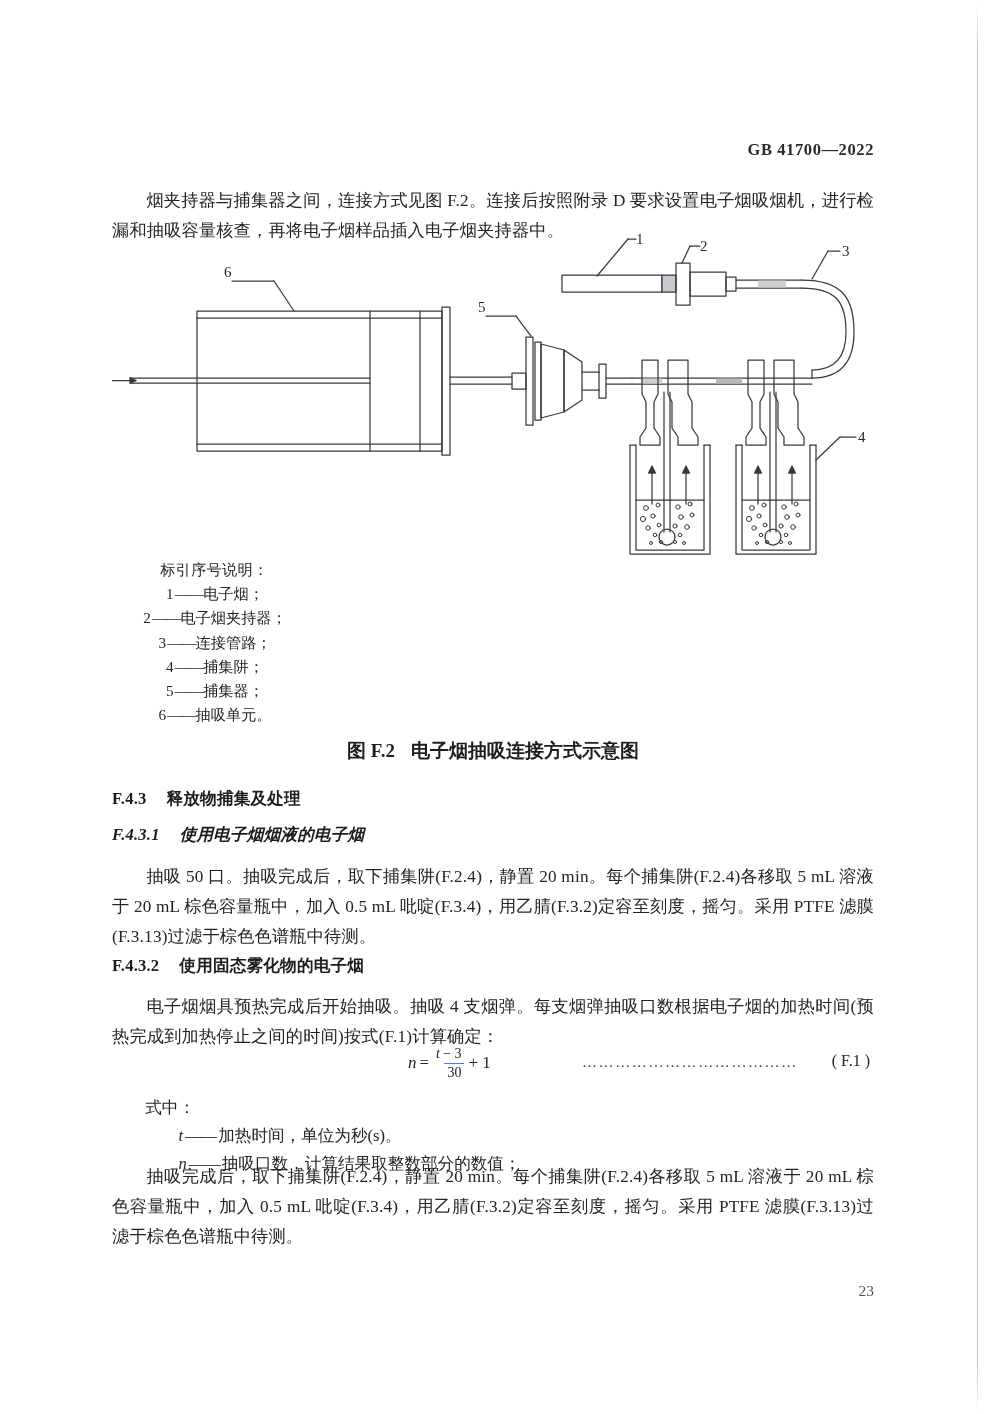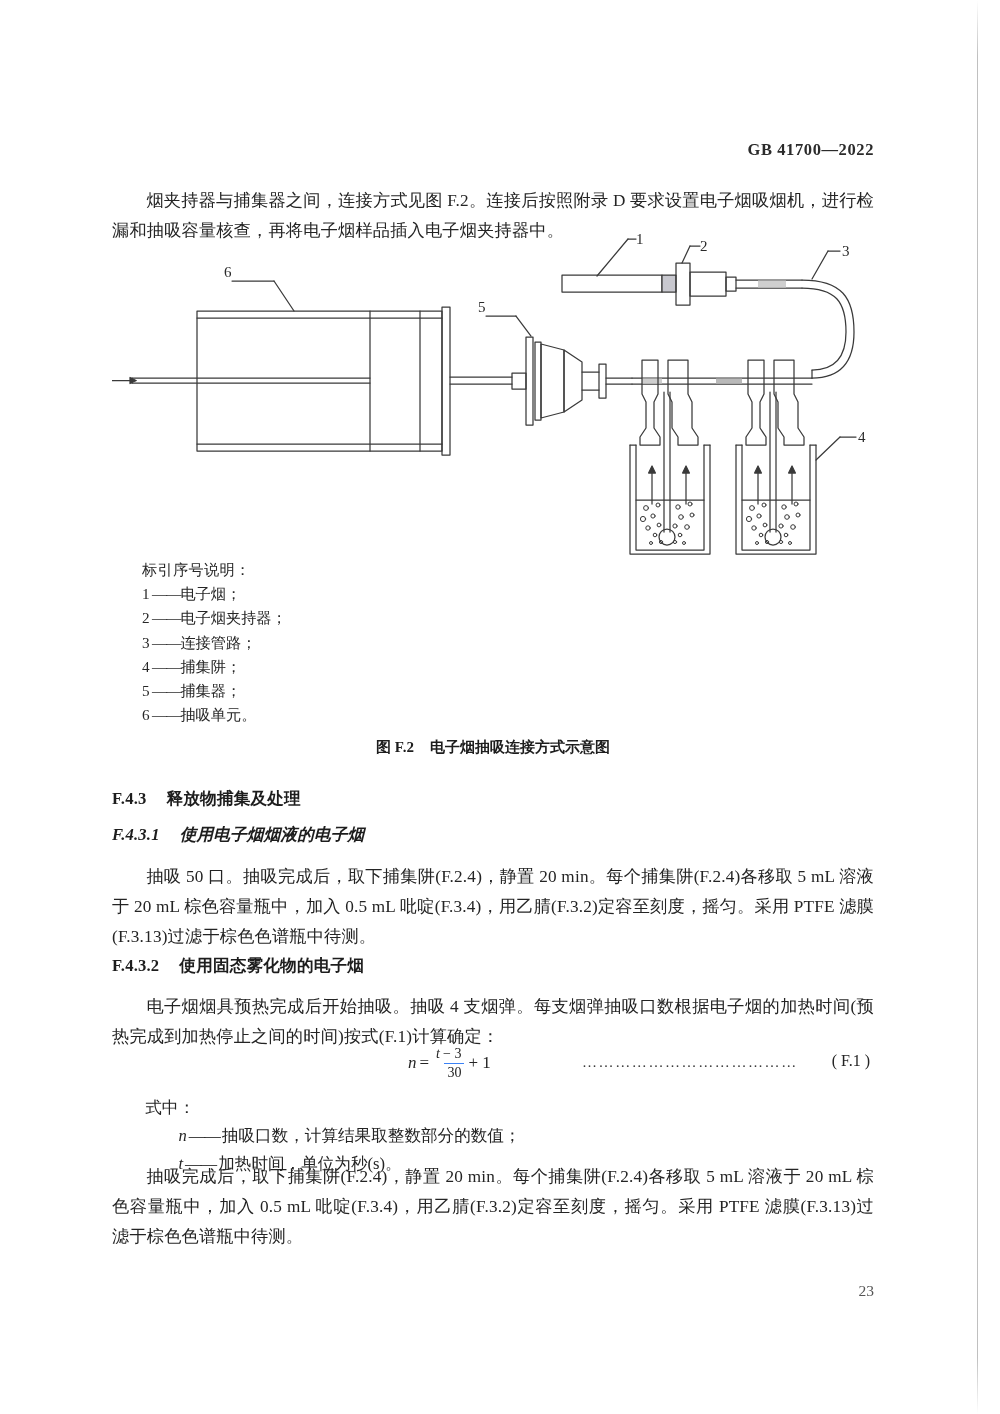--- a/index.html
+++ b/index.html
@@ -94,36 +94,37 @@
   #figure-svg { display: block; }
 
   
   .legend {
     position: absolute;
     left: 30px;
     top: 558px;
     font-size: 15.2px;
     line-height: 24.2px;
     color: #262626;
+    text-align: center;
   }
   .legend .key-title { letter-spacing: .3px; }
   .legend .key-row { white-space: nowrap; }
   .legend .key-num {
     font-family: "Liberation Serif", serif;
     display: inline-block;
     min-width: 10px;
   }
   .legend .dash { letter-spacing: -1px; }
 
   .fig-caption {
     position: absolute;
     top: 738px;
     width: 762px;
     text-align: center;
-    font-size: 15px;
+    font-size: 19px;
     font-weight: bold;
     color: #1d1d1d;
   }
   .fig-caption .gap { display: inline-block; width: 16px; }
 
   
   #formula-row {
     position: absolute;
     top: 1046px;
     width: 762px;
@@ -521,24 +522,24 @@
         </span>
         <span>+ 1</span>
       </div>
       <div class="dotfill">…………………………………</div>
       <div class="eqnum">( F.1 )</div>
     </div>
 
     <div class="wherelist" style="top:1094px;">
       <div class="wl-title">式中：</div>
       <div class="wl-row">
+        <span class="sym">t</span><span class="dash">——</span><span>加热时间，单位为秒(s)。</span>
+      </div>
+      <div class="wl-row">
         <span class="sym">n</span><span class="dash">——</span><span>抽吸口数，计算结果取整数部分的数值；</span>
-      </div>
-      <div class="wl-row">
-        <span class="sym">t</span><span class="dash">——</span><span>加热时间，单位为秒(s)。</span>
       </div>
     </div>
 
     <div class="para indent" style="top:1162px;">抽吸完成后，取下捕集阱(F.2.4)，静置 20 min。每个捕集阱(F.2.4)各移取 5 mL 溶液于 20 mL 棕色容量瓶中，加入 0.5 mL 吡啶(F.3.4)，用乙腈(F.3.2)定容至刻度，摇匀。采用 PTFE 滤膜(F.3.13)过滤于棕色色谱瓶中待测。</div>
 
 
     <div id="page-number">23</div>
 
   </div>
 </div>

